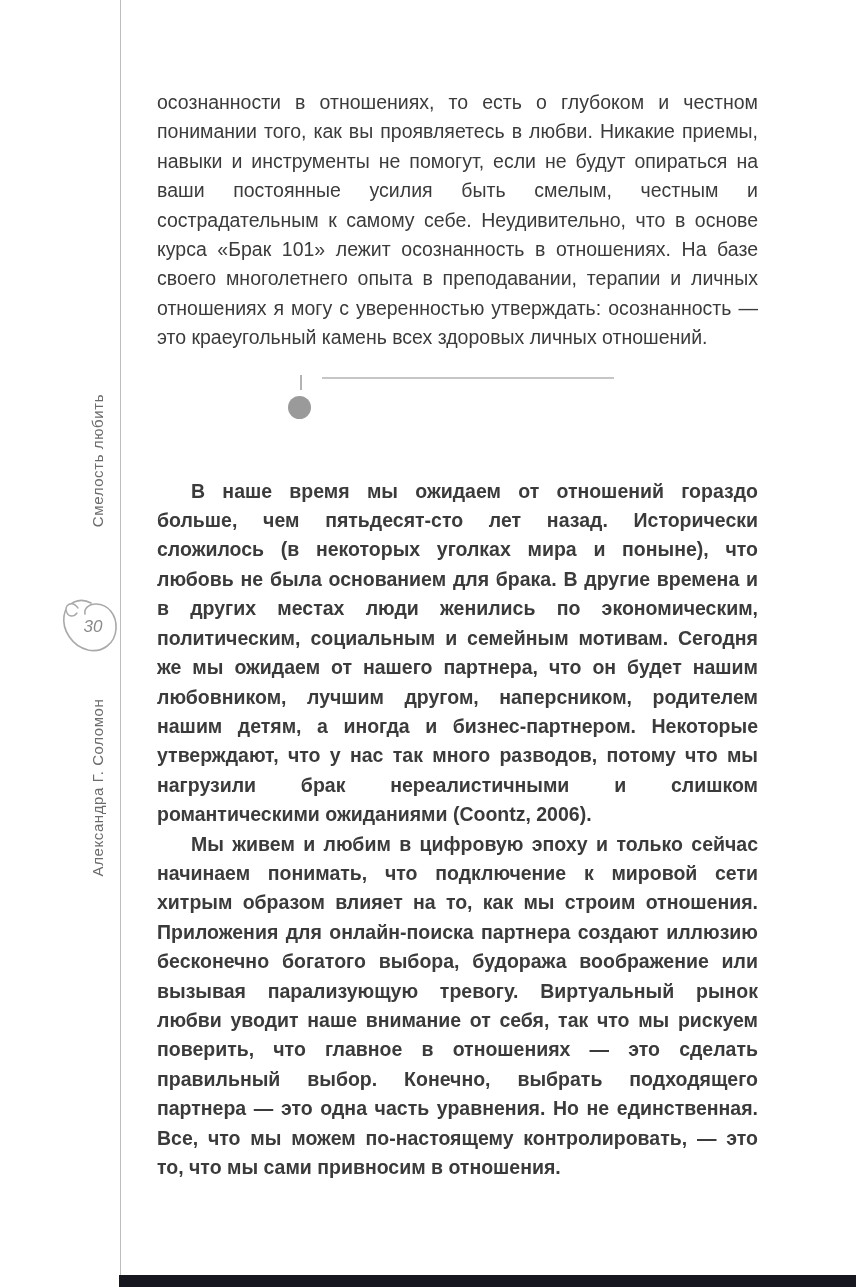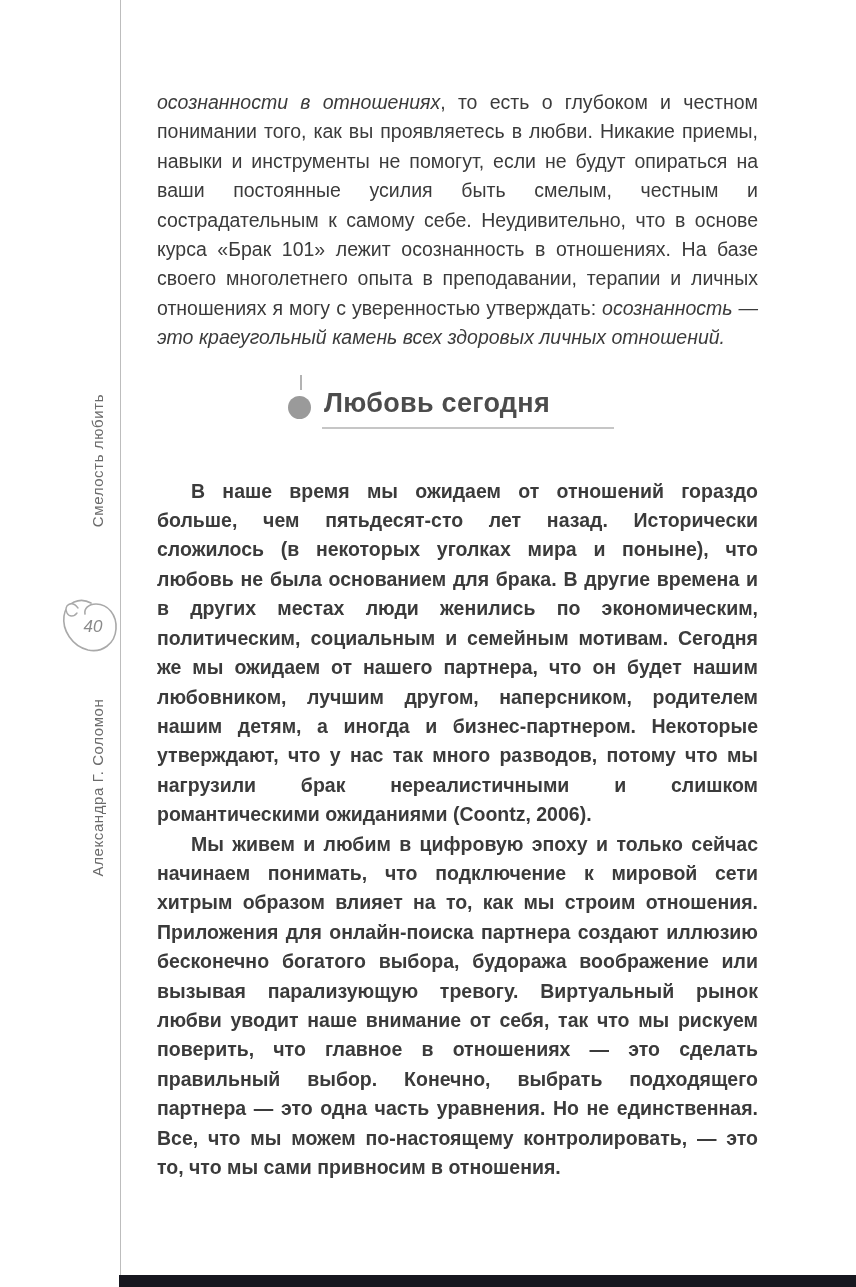--- a/index.html
+++ b/index.html
@@ -79,21 +79,21 @@
     width: 601px;
     color: #3b3b3b;
     font-size: 19.5px;
     line-height: 29.4px;
     text-align: justify;
     hyphens: auto;
     -webkit-hyphens: auto;
   }
   .content p { margin: 0; }
   .para-indent { text-indent: 34px; font-weight: bold; }
-  .ital { font-style: italic; }
+  .ital { }
 
   
   .heading-block {
     position: relative;
     margin-top: 24px;
     margin-bottom: 26px;
     height: 74px;
   }
   .heading-tick {
     position: absolute;
@@ -141,33 +141,32 @@
   <div class="page-number-wrap">
     <svg width="64" height="62" viewBox="0 0 64 62">
       <path d="M33 7
                C22 1, 8 6, 6 20
                C4 34, 14 50, 30 54
                C44 57, 57 48, 58 33
                C59 19, 50 8, 38 8
                C30 8, 26 13, 27 18" fill="#ffffff" stroke="#a9a9a9" stroke-width="1.6" stroke-linecap="round"></path>
       <path d="M20 12 C14 4, 5 9, 9 17 C11 21, 16 21, 19 17" fill="#ffffff" stroke="#a9a9a9" stroke-width="1.4" stroke-linecap="round"></path>
     </svg>
-    <div class="page-number">40</div>
+    <div class="page-number">30</div>
   </div>
 
   <div class="v-text author-name">Александра Г. Соломон</div>
 
   <div class="content">
 
     <p><span class="ital">осознанности в отношениях</span><span>, то есть о глубоком и честном понимании того, как вы проявляетесь в любви. Никакие приемы, навыки и инструменты не помогут, если не будут опираться на ваши постоянные усилия быть смелым, честным и сострадательным к самому себе. Неудивительно, что в основе курса «Брак 101» лежит осознанность в отношениях. На базе своего многолетнего опыта в преподавании, терапии и личных отношениях я могу с уверенностью утверждать: </span><span class="ital">осознанность — это краеугольный камень всех здоровых личных отношений.</span></p>
 
     <div class="heading-block">
       <span class="heading-tick"></span>
       <span class="heading-bullet"></span>
-      <h2 class="heading-title">Любовь сегодня</h2>
       <div class="heading-underline"></div>
     </div>
 
     <p class="para-indent">В наше время мы ожидаем от отношений гораздо больше, чем пятьдесят-сто лет назад. Исторически сложилось (в некоторых уголках мира и поныне), что любовь не была основанием для брака. В другие времена и в других местах люди женились по экономическим, политическим, социальным и семейным мотивам. Сегодня же мы ожидаем от нашего партнера, что он будет нашим любовником, лучшим другом, наперсником, родителем нашим детям, а иногда и бизнес-партнером. Некоторые утверждают, что у нас так много разводов, потому что мы нагрузили брак нереалистичными и слишком романтическими ожиданиями (Coontz, 2006).</p>
 
     <p class="para-indent">Мы живем и любим в цифровую эпоху и только сейчас начинаем понимать, что подключение к мировой сети хитрым образом влияет на то, как мы строим отношения. Приложения для онлайн-поиска партнера создают иллюзию бесконечно богатого выбора, будоража воображение или вызывая парализующую тревогу. Виртуальный рынок любви уводит наше внимание от себя, так что мы рискуем поверить, что главное в отношениях — это сделать правильный выбор. Конечно, выбрать подходящего партнера — это одна часть уравнения. Но не единственная. Все, что мы можем по-настоящему контролировать, — это то, что мы сами привносим в отношения.</p>
 
   </div>
 
   <div class="footer-bar"></div>

